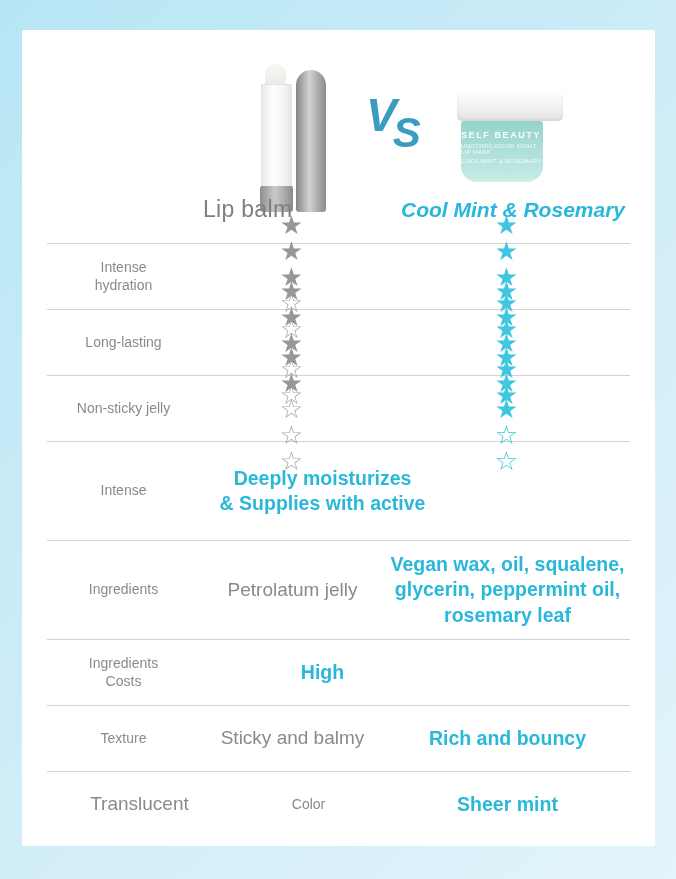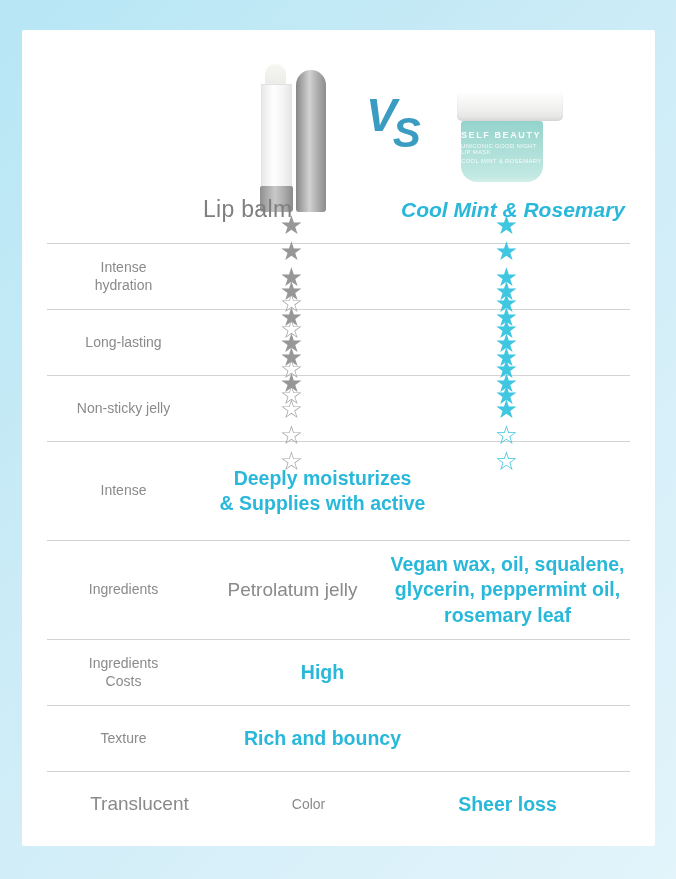--- a/index.html
+++ b/index.html
@@ -219,31 +219,34 @@
             <div class="line">Costs</div>
           </div>
           <div class="cell cell-right">
             <div class="line">High</div>
           </div>
         </div>
         <div class="row">
           <div class="cell cell-label">
             <div class="line">Texture</div>
           </div>
+          <div class="cell cell-left">
+            <div class="line">Sticky and balmy</div>
+          </div>
           <div class="cell cell-right">
             <div class="line">Rich and bouncy</div>
           </div>
         </div>
         <div class="row">
           <div class="cell cell-left">
             <div class="line">Translucent</div>
           </div>
           <div class="cell cell-label">
             <div class="line">Color</div>
           </div>
           <div class="cell cell-right">
-            <div class="line">Sheer loss</div>
+            <div class="line">Sheer mint</div>
           </div>
         </div>
       </div>
 
   </div>
 </div>
 
 </body></html>

